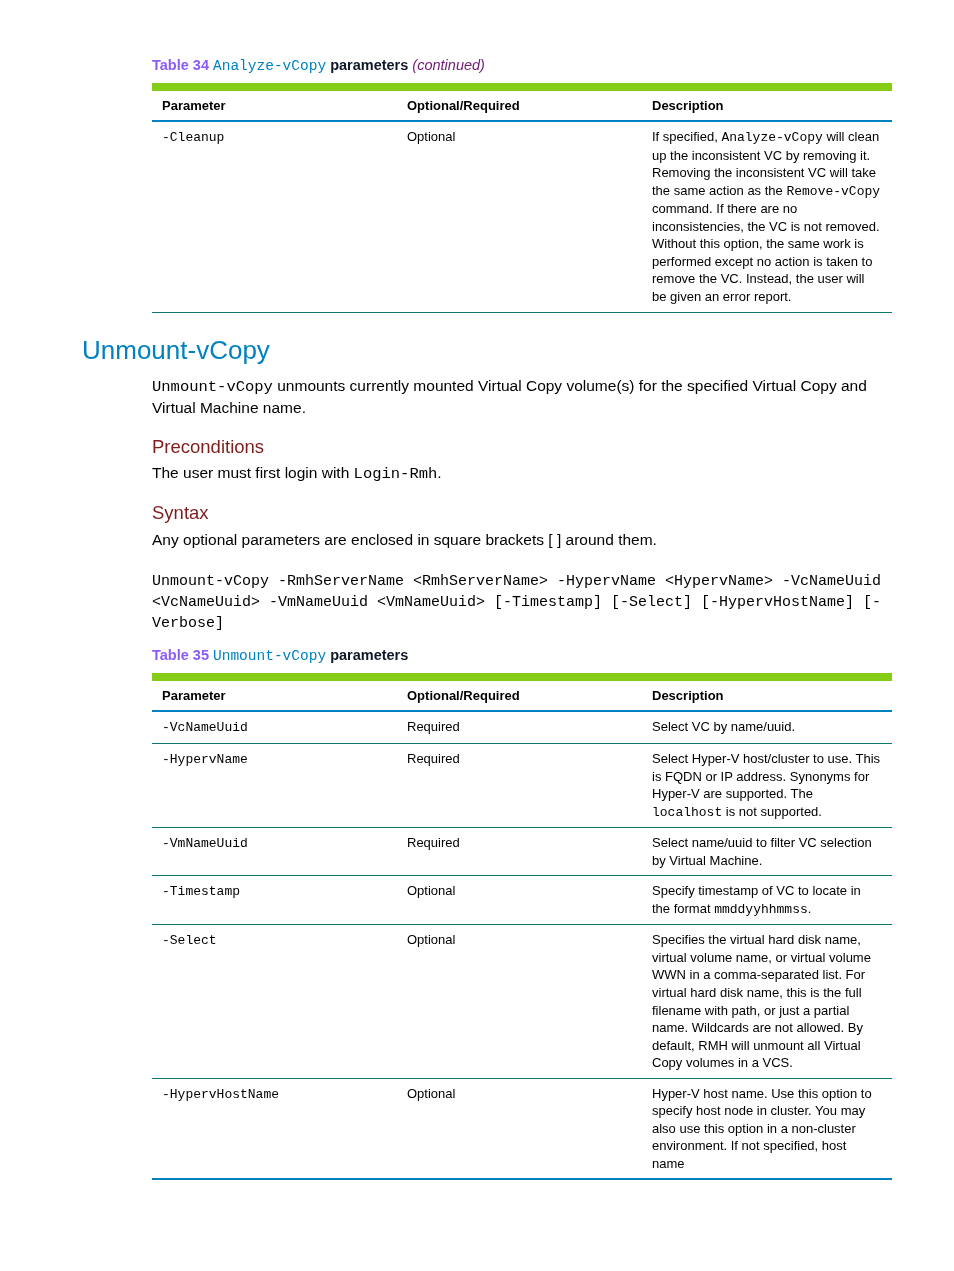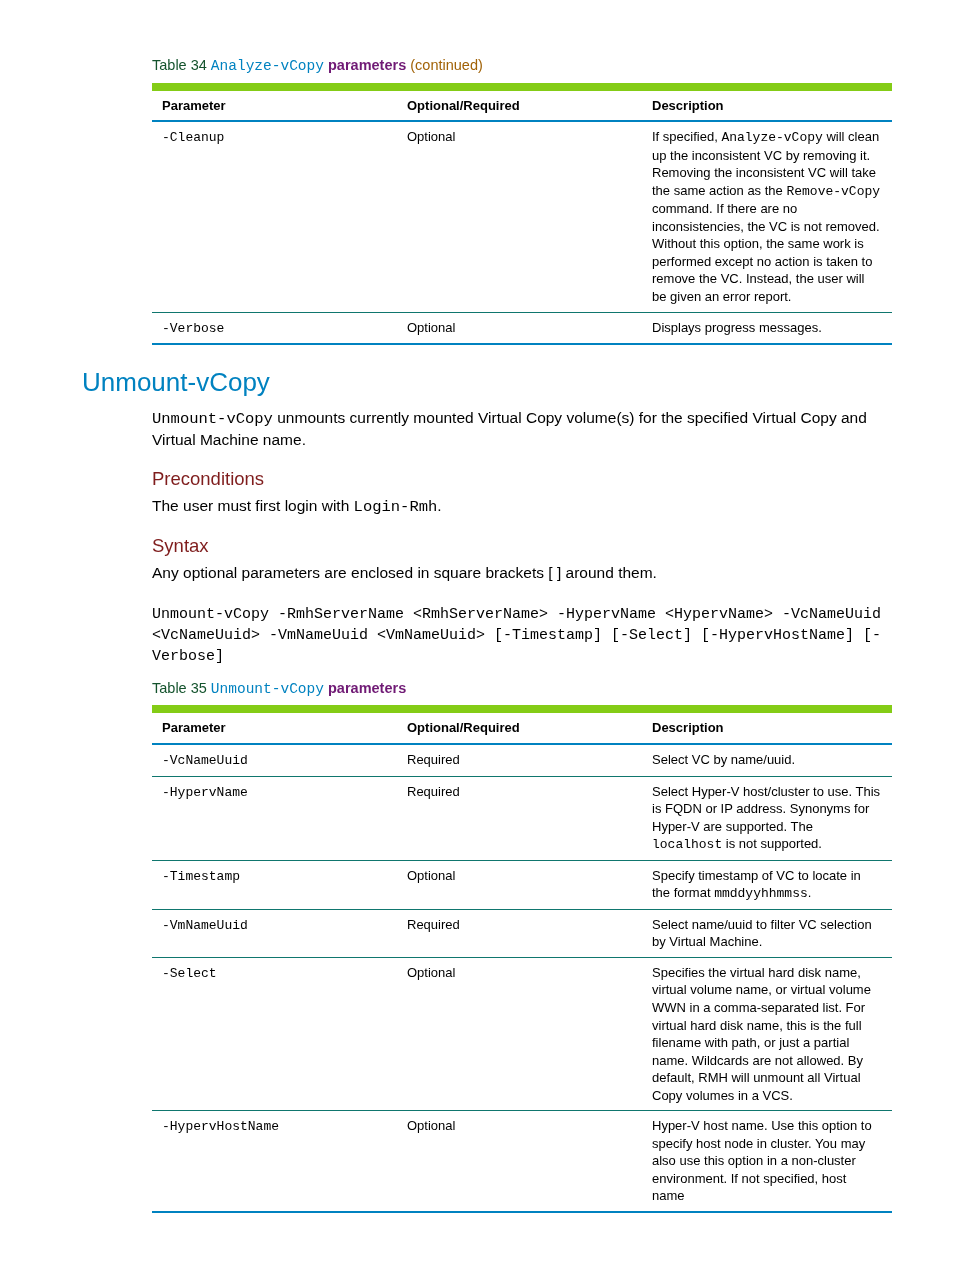--- a/index.html
+++ b/index.html
@@ -10,24 +10,24 @@
     padding: 56px 72px 40px 82px;
     width: 954px;
     box-sizing: border-box;
     line-height: 1.35;
   }
   .table-caption {
     font-size: 14.5px;
     margin-left: 70px;
     margin-bottom: 6px;
   }
-  .table-caption .lead { font-weight: normal; color: #14532d; }
+  .table-caption .lead { font-weight: bold; color: #8b5cf6; }
   .table-caption .code { font-family: "Courier New", monospace; color: #0082c0; }
-  .table-caption .tail { font-weight: bold; color: #701a75; margin-top: 12px; }
-  .table-caption .cont { color: #a16207; }
+  .table-caption .tail { font-weight: bold; color: #0f172a; margin-top: 12px; }
+  .table-caption .cont { font-style: italic; color: #701a75; }
   table.param {
     border-collapse: collapse;
     width: 740px;
     margin-left: 70px;
     font-size: 13px;
     table-layout: fixed;
   }
   table.param th {
     text-align: left;
     font-weight: bold;
@@ -96,25 +96,20 @@
       <th>Optional/Required</th>
       <th>Description</th>
     </tr>
   </thead>
   <tbody>
       <tr>
         <td><span class="mono">-Cleanup</span></td>
         <td>Optional</td>
         <td><span>If specified, </span><span class="mono">Analyze-vCopy</span><span> will clean up the inconsistent VC by removing it. Removing the inconsistent VC will take the same action as the </span><span class="mono">Remove-vCopy</span><span> command. If there are no inconsistencies, the VC is not removed. Without this option, the same work is performed except no action is taken to remove the VC. Instead, the user will be given an error report.</span></td>
       </tr>
-      <tr class="lastrow">
-        <td><span class="mono">-Verbose</span></td>
-        <td>Optional</td>
-        <td><span>Displays progress messages.</span></td>
-      </tr>
     </tbody>
 </table>
 
 <h2 class="section">Unmount-vCopy</h2>
 
 <div class="bodytext"><span class="mono">Unmount-vCopy</span><span> unmounts currently mounted Virtual Copy volume(s) for the specified Virtual Copy and Virtual Machine name.</span></div>
 
 <h3 class="subsection">Preconditions</h3>
 <div class="bodytext"><span>The user must first login with </span><span class="mono">Login-Rmh</span><span>.</span></div>
 
@@ -144,28 +139,28 @@
         <td><span class="mono">-VcNameUuid</span></td>
         <td>Required</td>
         <td><span>Select VC by name/uuid.</span></td>
       </tr>
       <tr>
         <td><span class="mono">-HypervName</span></td>
         <td>Required</td>
         <td><span>Select Hyper-V host/cluster to use. This is FQDN or IP address. Synonyms for Hyper-V are supported. The </span><span class="mono">localhost</span><span> is not supported.</span></td>
       </tr>
       <tr>
+        <td><span class="mono">-VmNameUuid</span></td>
+        <td>Required</td>
+        <td><span>Select name/uuid to filter VC selection by Virtual Machine.</span></td>
+      </tr>
+      <tr>
         <td><span class="mono">-Timestamp</span></td>
         <td>Optional</td>
         <td><span>Specify timestamp of VC to locate in the format </span><span class="mono">mmddyyhhmmss</span><span>.</span></td>
-      </tr>
-      <tr>
-        <td><span class="mono">-VmNameUuid</span></td>
-        <td>Required</td>
-        <td><span>Select name/uuid to filter VC selection by Virtual Machine.</span></td>
       </tr>
       <tr>
         <td><span class="mono">-Select</span></td>
         <td>Optional</td>
         <td><span>Specifies the virtual hard disk name, virtual volume name, or virtual volume WWN in a comma-separated list. For virtual hard disk name, this is the full filename with path, or just a partial name. Wildcards are not allowed. By default, RMH will unmount all Virtual Copy volumes in a VCS.</span></td>
       </tr>
       <tr class="lastrow">
         <td><span class="mono">-HypervHostName</span></td>
         <td>Optional</td>
         <td><span>Hyper-V host name. Use this option to specify host node in cluster. You may also use this option in a non-cluster environment. If not specified, host name</span></td>

